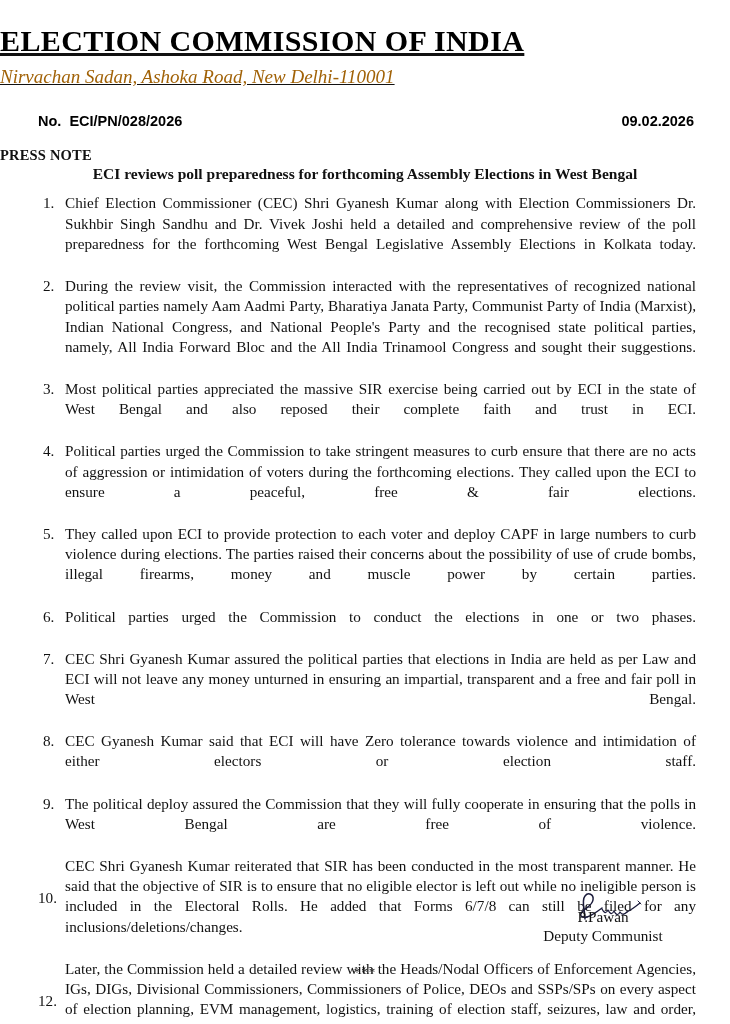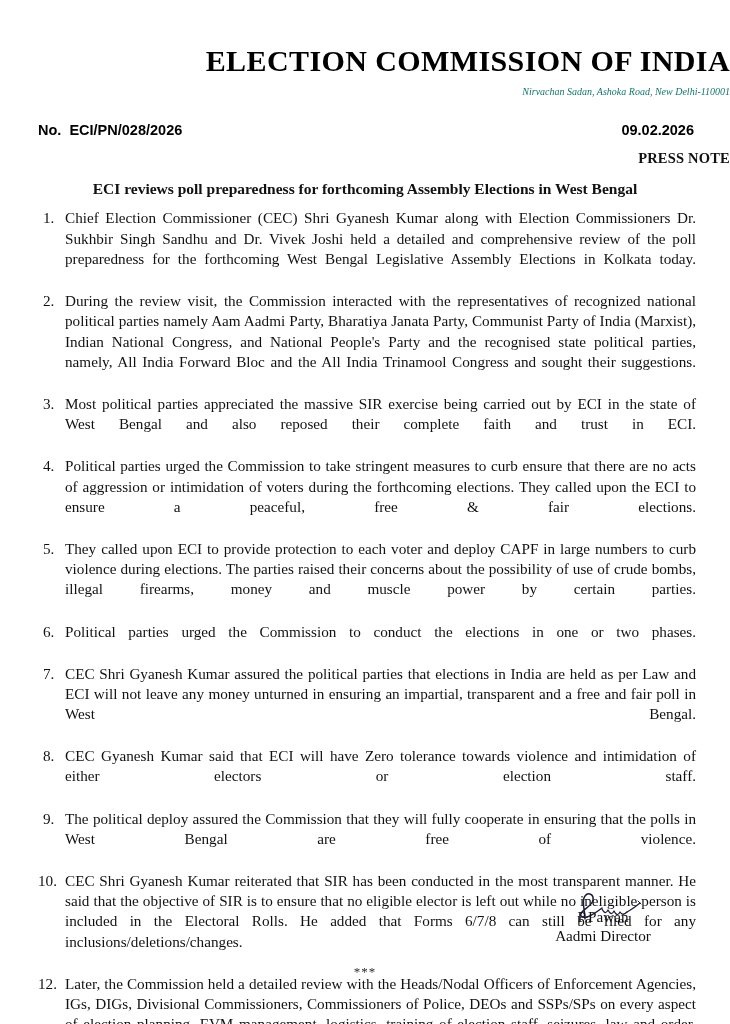--- a/index.html
+++ b/index.html
@@ -17,61 +17,62 @@
   }
   .page {
     position: relative;
     width: 730px;
     height: 1024px;
     box-sizing: border-box;
     padding: 0;
     overflow: hidden;
   }
   .masthead {
-    text-align: right;
-    padding-top: 44px;
+    text-align: left;
+    padding-top: 24px;
+    text-decoration: underline;
   }
   .org-title {
     font-family: "Liberation Serif", "DejaVu Serif", serif;
     font-weight: bold;
     font-size: 30px;
     letter-spacing: 0.4px;
     line-height: 1.1;
     color: #000000;
   }
   .org-address {
     font-family: "Liberation Serif", "DejaVu Serif", serif;
     font-style: italic;
-    font-size: 10px;
+    font-size: 19px;
     margin-top: 9px;
-    color: #0f766e;
+    color: #a16207;
   }
   .refline {
     display: flex;
     justify-content: space-between;
     align-items: flex-start;
     margin: 25px 36px 0 38px;
     font-family: "Liberation Sans", "DejaVu Sans", sans-serif;
     font-weight: bold;
     font-size: 14.5px;
     color: #000000;
   }
   .ref-no { white-space: pre; }
   .doc-kicker {
-    text-align: right;
+    text-align: left;
     font-weight: bold;
     font-size: 14.5px;
-    margin-top: 12px;
+    margin-top: 18px;
     letter-spacing: 0.2px;
   }
   .doc-headline {
     text-align: center;
     font-weight: bold;
     font-size: 15.5px;
-    margin: 12px 30px 0 30px;
+    margin: 0 30px 0 30px;
     line-height: 1.25;
   }
   .body-list {
     margin: 10px 34px 0 38px;
     padding: 0;
     list-style: none;
   }
   .item {
     position: relative;
     display: flex;
@@ -85,21 +86,21 @@
   .item-num {
     flex: 0 0 auto;
     width: 27px;
     text-align: left;
     padding-left: 5px;
     box-sizing: border-box;
     font-size: 15.2px;
     line-height: 1.335;
   }
   .item.wide-num .item-num { width: 38px; }
-  .item.two-digit .item-num { width: 27px; padding-left: 0px; }
+  .item.two-digit .item-num { width: 27px; padding-left: 0px; margin-top: 32px; }
   .item-text {
     flex: 1 1 auto;
     text-align: justify;
     text-justify: inter-word;
     hyphens: none;
     font-family: Liberation Serif, serif;
   }
   .item-text:after {
     content: "";
     display: inline-block;
@@ -212,18 +213,18 @@
         <g fill="none" stroke="#1a1a3a" stroke-linecap="round" stroke-linejoin="round">
           <path d="M30 28 C30 18 26 10 30 5 C33 1 39 3 38 9 C37 15 30 17 27 21 C24 25 27 27 32 26" stroke-width="1.5"></path>
           <path d="M32 26 C38 24 43 20 47 17" stroke-width="1.4"></path>
           <path d="M47 18 C49 22 51 23 53 19 C55 23 57 24 59 20 C61 24 63 25 65 21 C67 24 69 24 72 21" stroke-width="1.3"></path>
           <path d="M72 21 C76 19 80 16 85 12" stroke-width="1.2"></path>
           <path d="M83 10 L86 13" stroke-width="1"></path>
         </g>
       </svg>
     </div>
     <div class="sig-name">P.Pawan</div>
-    <div class="sig-role">Aadmi Director</div>
+    <div class="sig-role">Deputy Communist</div>
   </div>
 
   <div class="endmark">***</div>
 
 </div>
 
 </body></html>

